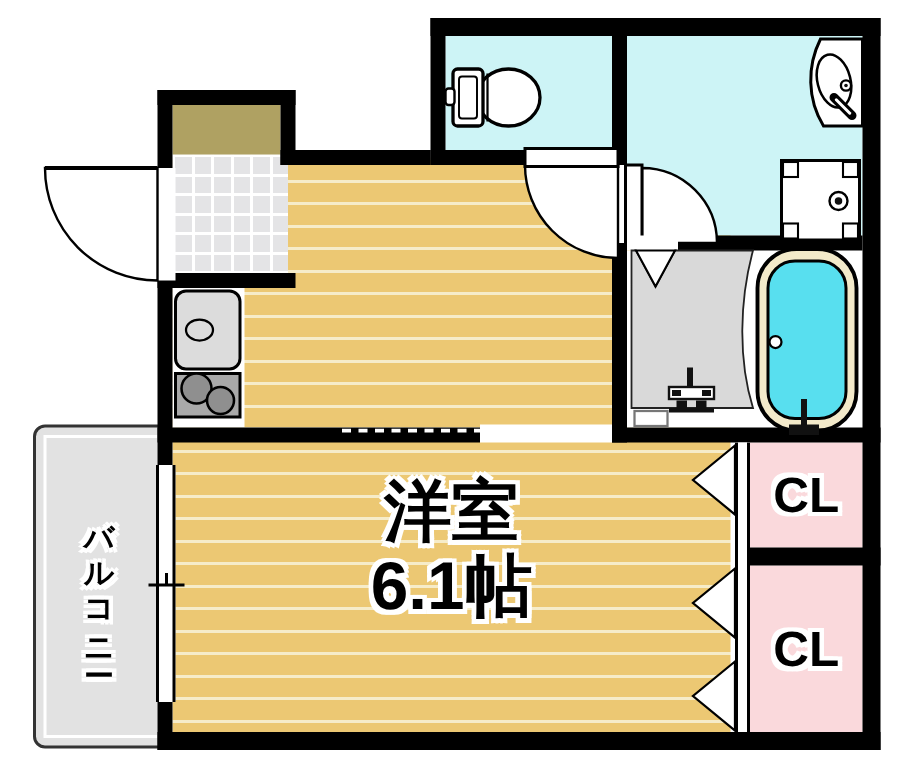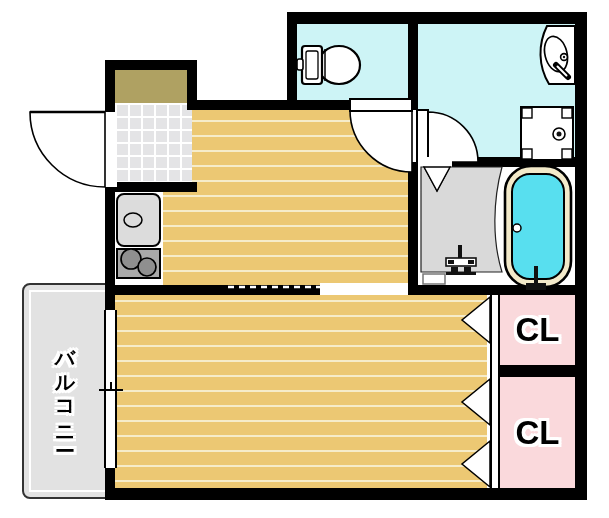--- a/index.html
+++ b/index.html
@@ -139,20 +139,24 @@
     <path d="M 490 441 L 462 464 L 490 487 Z" fill="#fff" stroke="#000" stroke-width="1.5"></path>
 
     <line x1="228" y1="287" x2="320" y2="287" stroke="#fff" stroke-width="2.5" stroke-dasharray="6 5"></line>
 
     <g>
       <line x1="99" y1="390" x2="123" y2="390" stroke="#000" stroke-width="2"></line>
       <line x1="111" y1="382" x2="111" y2="390" stroke="#000" stroke-width="2"></line>
     </g>
   </svg>
 
+  <div class="a outline-txt" style="left:115px;top:316px;width:372px;text-align:center;font-size:45px;line-height:1.12;">
+    <div>洋室</div>
+    <div>6.1帖</div>
+  </div>
   <div class="a flex-c" style="left:22px;top:283px;width:88px;height:212px;">
     <span class="outline-txt" style="writing-mode:vertical-rl;font-size:20px;letter-spacing:3px;">バルコニー</span>
   </div>
   <div class="a flex-c outline-txt" style="left:500px;top:295px;width:75px;height:70px;font-size:33px;">
     <span>CL</span>
   </div>
   <div class="a flex-c outline-txt" style="left:500px;top:377px;width:75px;height:111px;font-size:33px;">
     <span>CL</span>
   </div>
 

